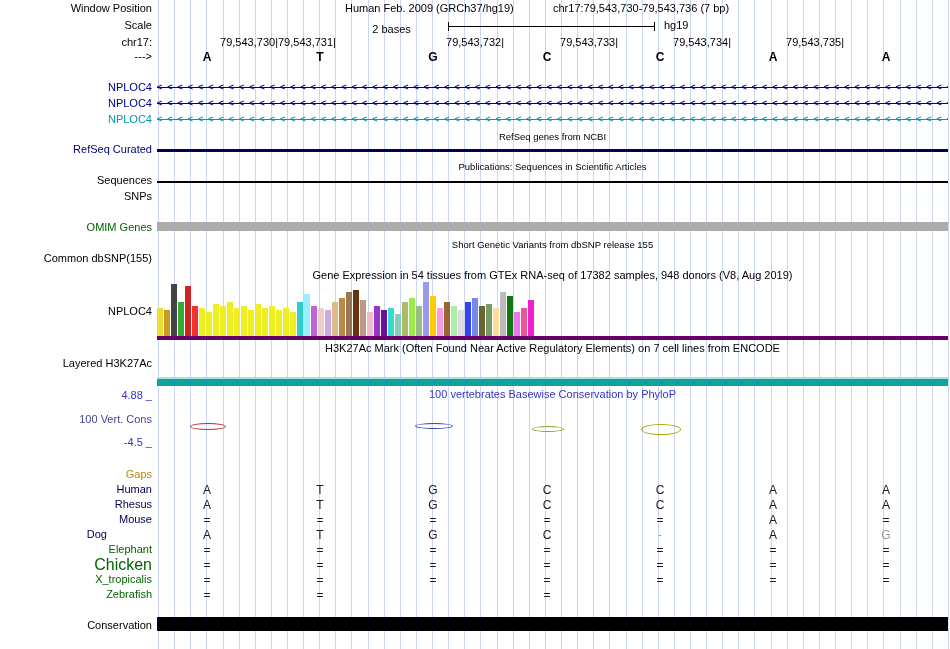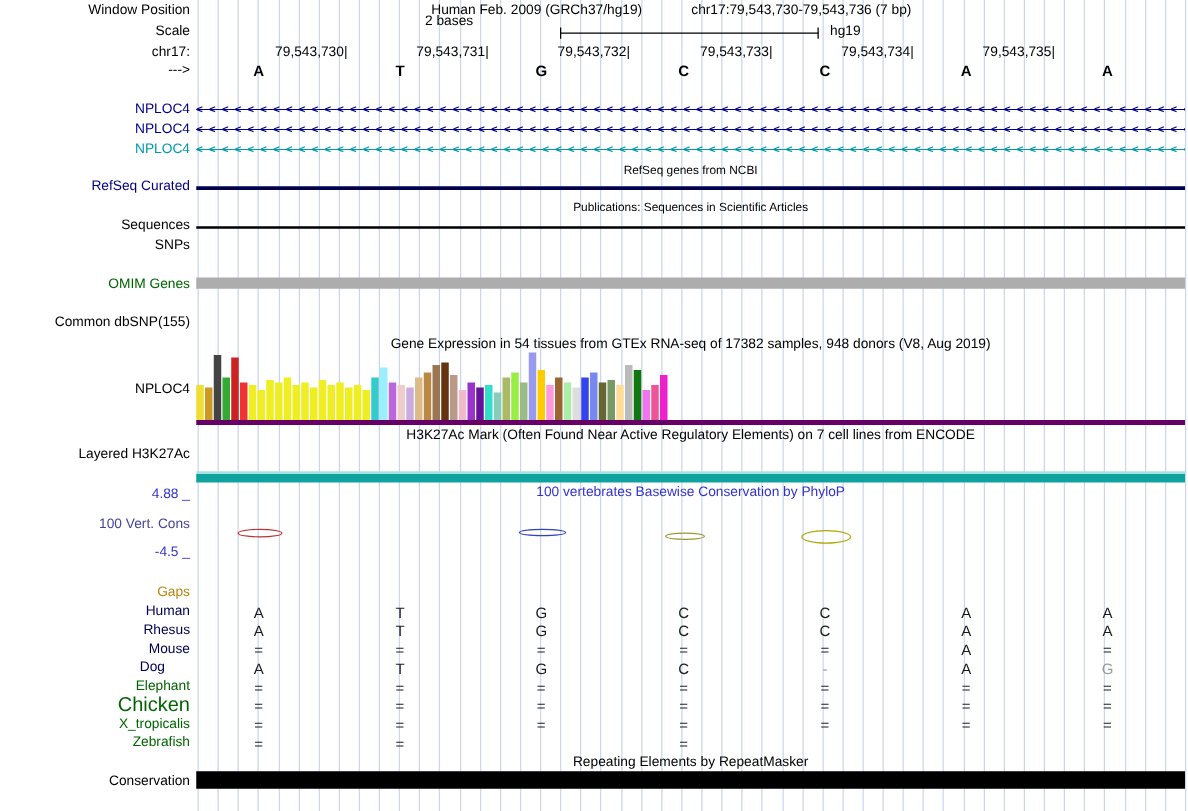--- a/index.html
+++ b/index.html
@@ -21,21 +21,21 @@
 </head>
 <body>
 
 <div id="browser" class="browser">
 
   <div class="lbl" style="top:2px">Window Position</div>
   <div class="abs" style="top:2px;left:345px">Human Feb. 2009 (GRCh37/hg19)</div>
   <div class="abs" style="top:2px;left:553px">chr17:79,543,730-79,543,736 (7 bp)</div>
 
   <div class="lbl" style="top:19px">Scale</div>
-  <div class="abs" style="top:11px;left:340px;width:103px;text-align:left">2 bases</div>
+  <div class="abs" style="top:23px;left:340px;width:103px;text-align:center">2 bases</div>
   <div class="abs" style="top:26px;left:448px;width:207px;height:1px;background:#000"></div>
   <div class="abs" style="top:22px;left:448px;width:1px;height:9px;background:#000"></div>
   <div class="abs" style="top:22px;left:654px;width:1px;height:9px;background:#000"></div>
   <div class="abs" style="top:19px;left:664px">hg19</div>
 
   <div class="lbl" style="top:36px">chr17:</div>
   <div class="lbl" style="top:50px">---&gt;</div>
 
 
   <div class="title small" style="top:130px">RefSeq genes from NCBI</div>
@@ -44,38 +44,38 @@
 
   <div class="title small" style="top:160px">Publications: Sequences in Scientific Articles</div>
   <div class="lbl" style="top:174px">Sequences</div>
   <div class="abs" style="top:181px;left:157px;width:791px;height:2px;background:#000;z-index:2"></div>
 
   <div class="lbl" style="top:190px">SNPs</div>
 
   <div class="lbl" style="top:221px;color:#006400">OMIM Genes</div>
   <div class="abs" style="top:222px;left:157px;width:791px;height:9px;background:#adadad;z-index:2"></div>
 
+  <div class="title small" style="top:238px">Short Genetic Variants from dbSNP release 155</div>
   <div class="lbl" style="top:252px">Common dbSNP(155)</div>
 
   <div class="title" style="top:269px">Gene Expression in 54 tissues from GTEx RNA-seq of 17382 samples, 948 donors (V8, Aug 2019)</div>
   <div class="lbl" style="top:305px">NPLOC4</div>
   <div class="abs" style="top:336px;left:157px;width:791px;height:4px;background:#660066;z-index:2"></div>
 
   <div class="title" style="top:342px">H3K27Ac Mark (Often Found Near Active Regulatory Elements) on 7 cell lines from ENCODE</div>
   <div class="lbl" style="top:357px">Layered H3K27Ac</div>
   <div class="abs" style="top:377px;left:157px;width:791px;height:9px;background:linear-gradient(to bottom,#a8e2df 0 2px,#0fa3a0 2px 100%);z-index:2"></div>
 
   <div class="title" style="top:388px;color:#3333cc">100 vertebrates Basewise Conservation by PhyloP</div>
   <div class="lbl" style="top:389px;color:#3333cc">4.88 _</div>
   <div class="lbl" style="top:413px;color:#44449a">100 Vert. Cons</div>
   <div class="lbl" style="top:436px;color:#3333cc">-4.5 _</div>
 
   <div class="lbl" style="top:468px;color:#b8860b">Gaps</div>
 
-  <div class="title" style="top:604px">Repeating Elements by RepeatMasker</div>
   <div class="lbl" style="top:619px">Conservation</div>
   <div class="abs" style="top:617px;left:157px;width:791px;height:14px;background:#000;z-index:2"></div>
 
 <div style="position:absolute;top:0;bottom:0;left:158.0px;width:1px;background:#c9d6ee;z-index:0"></div>
     <div style="position:absolute;top:0;bottom:0;left:174.1px;width:1px;background:#c9d6ee;z-index:0"></div>
     <div style="position:absolute;top:0;bottom:0;left:190.2px;width:1px;background:#c9d6ee;z-index:0"></div>
     <div style="position:absolute;top:0;bottom:0;left:206.4px;width:1px;background:#c9d6ee;z-index:0"></div>
     <div style="position:absolute;top:0;bottom:0;left:222.5px;width:1px;background:#c9d6ee;z-index:0"></div>
     <div style="position:absolute;top:0;bottom:0;left:238.6px;width:1px;background:#c9d6ee;z-index:0"></div>
     <div style="position:absolute;top:0;bottom:0;left:254.7px;width:1px;background:#c9d6ee;z-index:0"></div>
@@ -116,21 +116,21 @@
     <div style="position:absolute;top:0;bottom:0;left:818.9px;width:1px;background:#c9d6ee;z-index:0"></div>
     <div style="position:absolute;top:0;bottom:0;left:835.0px;width:1px;background:#c9d6ee;z-index:0"></div>
     <div style="position:absolute;top:0;bottom:0;left:851.2px;width:1px;background:#c9d6ee;z-index:0"></div>
     <div style="position:absolute;top:0;bottom:0;left:867.3px;width:1px;background:#c9d6ee;z-index:0"></div>
     <div style="position:absolute;top:0;bottom:0;left:883.4px;width:1px;background:#c9d6ee;z-index:0"></div>
     <div style="position:absolute;top:0;bottom:0;left:899.5px;width:1px;background:#c9d6ee;z-index:0"></div>
     <div style="position:absolute;top:0;bottom:0;left:915.6px;width:1px;background:#c9d6ee;z-index:0"></div>
     <div style="position:absolute;top:0;bottom:0;left:931.8px;width:1px;background:#c9d6ee;z-index:0"></div>
     <div style="position:absolute;top:0;bottom:0;left:947.9px;width:1px;background:#c9d6ee;z-index:0"></div>
     <div style="position:absolute;top:36px;left:165px;width:113px;text-align:right;font-size:11px;z-index:3">79,543,730|</div>
-    <div style="position:absolute;top:36px;left:278px;width:113px;text-align:right;font-size:11px;z-index:3">79,543,731|</div>
+    <div style="position:absolute;top:36px;left:278px;width:113px;font-size:11px;z-index:3">79,543,731|</div>
     <div style="position:absolute;top:36px;left:391px;width:113px;text-align:right;font-size:11px;z-index:3">79,543,732|</div>
     <div style="position:absolute;top:36px;left:505px;width:113px;text-align:right;font-size:11px;z-index:3">79,543,733|</div>
     <div style="position:absolute;top:36px;left:618px;width:113px;text-align:right;font-size:11px;z-index:3">79,543,734|</div>
     <div style="position:absolute;top:36px;left:731px;width:113px;text-align:right;font-size:11px;z-index:3">79,543,735|</div>
     <div style="position:absolute;top:50px;left:187px;width:40px;text-align:center;font-size:12px;font-weight:bold;z-index:3">A</div>
     <div style="position:absolute;top:50px;left:300px;width:40px;text-align:center;font-size:12px;font-weight:bold;z-index:3">T</div>
     <div style="position:absolute;top:50px;left:413px;width:40px;text-align:center;font-size:12px;font-weight:bold;z-index:3">G</div>
     <div style="position:absolute;top:50px;left:527px;width:40px;text-align:center;font-size:12px;font-weight:bold;z-index:3">C</div>
     <div style="position:absolute;top:50px;left:640px;width:40px;text-align:center;font-size:12px;font-weight:bold;z-index:3">C</div>
     <div style="position:absolute;top:50px;left:753px;width:40px;text-align:center;font-size:12px;font-weight:bold;z-index:3">A</div>
@@ -216,21 +216,21 @@
     <div style="position:absolute;top:498px;left:753px;width:40px;text-align:center;font-size:12px;color:#1a1a1a;z-index:3">A</div>
     <div style="position:absolute;top:498px;left:866px;width:40px;text-align:center;font-size:12px;color:#1a1a1a;z-index:3">A</div>
     <div style="position:absolute;top:513px;right:798px;font-size:11px;line-height:13px;color:#000050;white-space:nowrap;z-index:3">Mouse</div>
     <div style="position:absolute;top:513px;left:187px;width:40px;text-align:center;font-size:12px;color:#1a1a1a;z-index:3">=</div>
     <div style="position:absolute;top:513px;left:300px;width:40px;text-align:center;font-size:12px;color:#1a1a1a;z-index:3">=</div>
     <div style="position:absolute;top:513px;left:413px;width:40px;text-align:center;font-size:12px;color:#1a1a1a;z-index:3">=</div>
     <div style="position:absolute;top:513px;left:527px;width:40px;text-align:center;font-size:12px;color:#1a1a1a;z-index:3">=</div>
     <div style="position:absolute;top:513px;left:640px;width:40px;text-align:center;font-size:12px;color:#1a1a1a;z-index:3">=</div>
     <div style="position:absolute;top:513px;left:753px;width:40px;text-align:center;font-size:12px;color:#1a1a1a;z-index:3">A</div>
     <div style="position:absolute;top:513px;left:866px;width:40px;text-align:center;font-size:12px;color:#1a1a1a;z-index:3">=</div>
-    <div style="position:absolute;top:528px;right:818px;font-size:11px;line-height:13px;color:#000050;white-space:nowrap;z-index:3">Dog</div>
+    <div style="position:absolute;top:528px;right:843px;font-size:11px;line-height:13px;color:#000050;white-space:nowrap;z-index:3">Dog</div>
     <div style="position:absolute;top:528px;left:187px;width:40px;text-align:center;font-size:12px;color:#1a1a1a;z-index:3">A</div>
     <div style="position:absolute;top:528px;left:300px;width:40px;text-align:center;font-size:12px;color:#1a1a1a;z-index:3">T</div>
     <div style="position:absolute;top:528px;left:413px;width:40px;text-align:center;font-size:12px;color:#1a1a1a;z-index:3">G</div>
     <div style="position:absolute;top:528px;left:527px;width:40px;text-align:center;font-size:12px;color:#1a1a1a;z-index:3">C</div>
     <div style="position:absolute;top:528px;left:640px;width:40px;text-align:center;font-size:12px;color:#999999;z-index:3">-</div>
     <div style="position:absolute;top:528px;left:753px;width:40px;text-align:center;font-size:12px;color:#1a1a1a;z-index:3">A</div>
     <div style="position:absolute;top:528px;left:866px;width:40px;text-align:center;font-size:12px;color:#999999;z-index:3">G</div>
     <div style="position:absolute;top:543px;right:798px;font-size:11px;line-height:13px;color:#006400;white-space:nowrap;z-index:3">Elephant</div>
     <div style="position:absolute;top:543px;left:187px;width:40px;text-align:center;font-size:12px;color:#1a1a1a;z-index:3">=</div>
     <div style="position:absolute;top:543px;left:300px;width:40px;text-align:center;font-size:12px;color:#1a1a1a;z-index:3">=</div>

